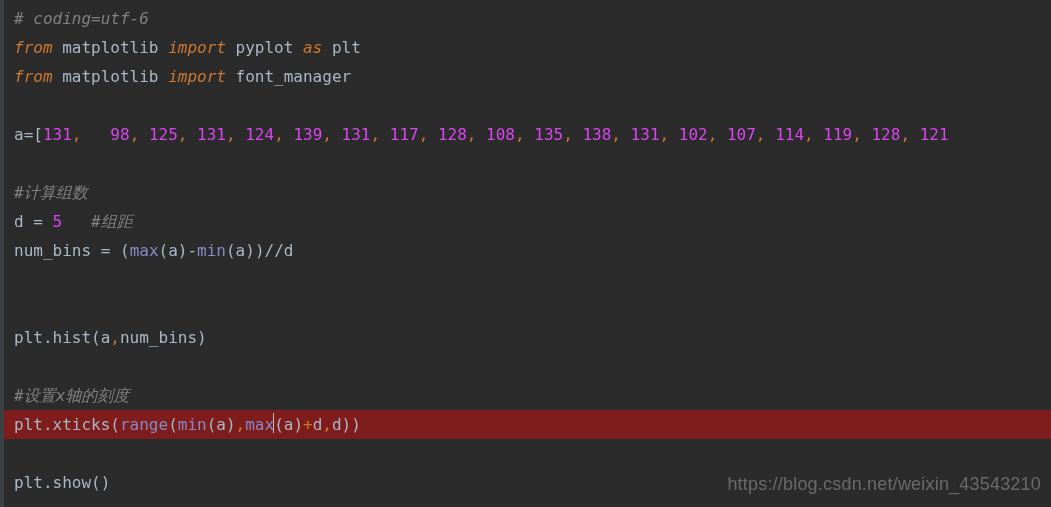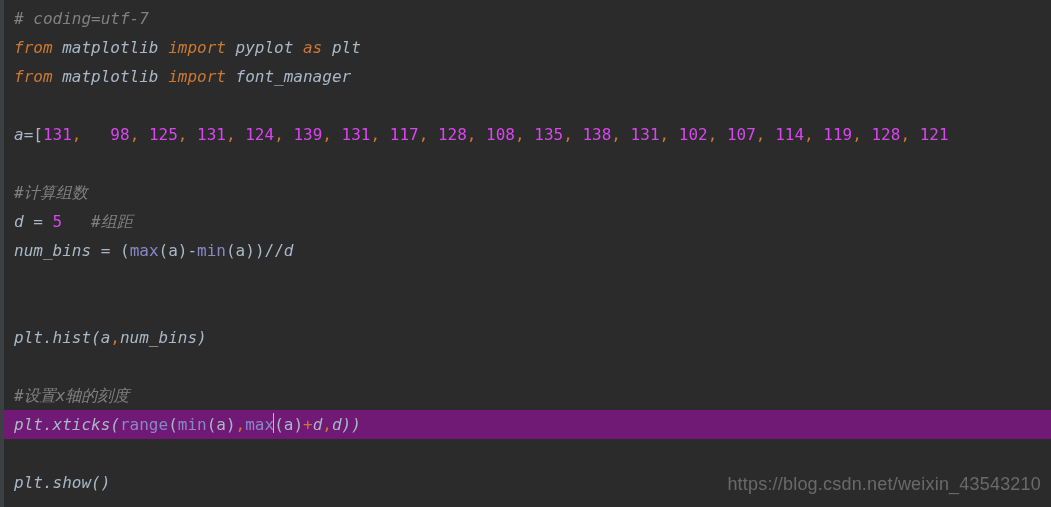--- a/index.html
+++ b/index.html
@@ -20,25 +20,25 @@
     line-height: 29px;
     height: 100%;
     box-sizing: border-box;
   }
   .line {
     white-space: pre;
     padding-left: 10px;
     height: 29px;
   }
   .line.hl {
-    background: #701a75;
+    background: #7f1d1d;
   }
   .cmt  { color: #808080; font-style: italic; }
   .kw   { color: #cc7832; font-style: italic; }
-  .id   { color: #a9b7c6; font-style: italic; }
+  .id   { color: #a9b7c6; }
   .bi   { color: #8888c6; }   
   .num  { color: #d946ef; }
   .op   { color: #a9b7c6; }
   .pun  { color: #cc7832; }   
   .par  { color: #a9b7c6; }
   .caret {
     display: inline-block;
     width: 1px;
     height: 20px;
     background: #bbbbbb;
@@ -53,21 +53,21 @@
     font-family: Arial, sans-serif;
     font-size: 18px;
     letter-spacing: .2px;
   }
 </style>
 </head>
 <body>
 
 <div class="editor">
 
-  <div class="line"><span class="cmt"># coding=utf-7</span></div>
+  <div class="line"><span class="cmt"># coding=utf-6</span></div>
 
   <div class="line"><span class="kw">from</span><span class="id"> matplotlib </span><span class="kw">import</span><span class="id"> pyplot </span><span class="kw">as</span><span class="id"> plt</span></div>
 
   <div class="line"><span class="kw">from</span><span class="id"> matplotlib </span><span class="kw">import</span><span class="id"> font_manager</span></div>
 
   <div class="line"></div>
 
   <div class="line" id="line-array"><span class="id">a</span><span class="op">=</span><span class="par">[</span><span class="num">131</span><span class="pun">,   </span><span class="num">98</span><span class="pun">, </span><span class="num">125</span><span class="pun">, </span><span class="num">131</span><span class="pun">, </span><span class="num">124</span><span class="pun">, </span><span class="num">139</span><span class="pun">, </span><span class="num">131</span><span class="pun">, </span><span class="num">117</span><span class="pun">, </span><span class="num">128</span><span class="pun">, </span><span class="num">108</span><span class="pun">, </span><span class="num">135</span><span class="pun">, </span><span class="num">138</span><span class="pun">, </span><span class="num">131</span><span class="pun">, </span><span class="num">102</span><span class="pun">, </span><span class="num">107</span><span class="pun">, </span><span class="num">114</span><span class="pun">, </span><span class="num">119</span><span class="pun">, </span><span class="num">128</span><span class="pun">, </span><span class="num">121</span></div>
 
   <div class="line"></div>

